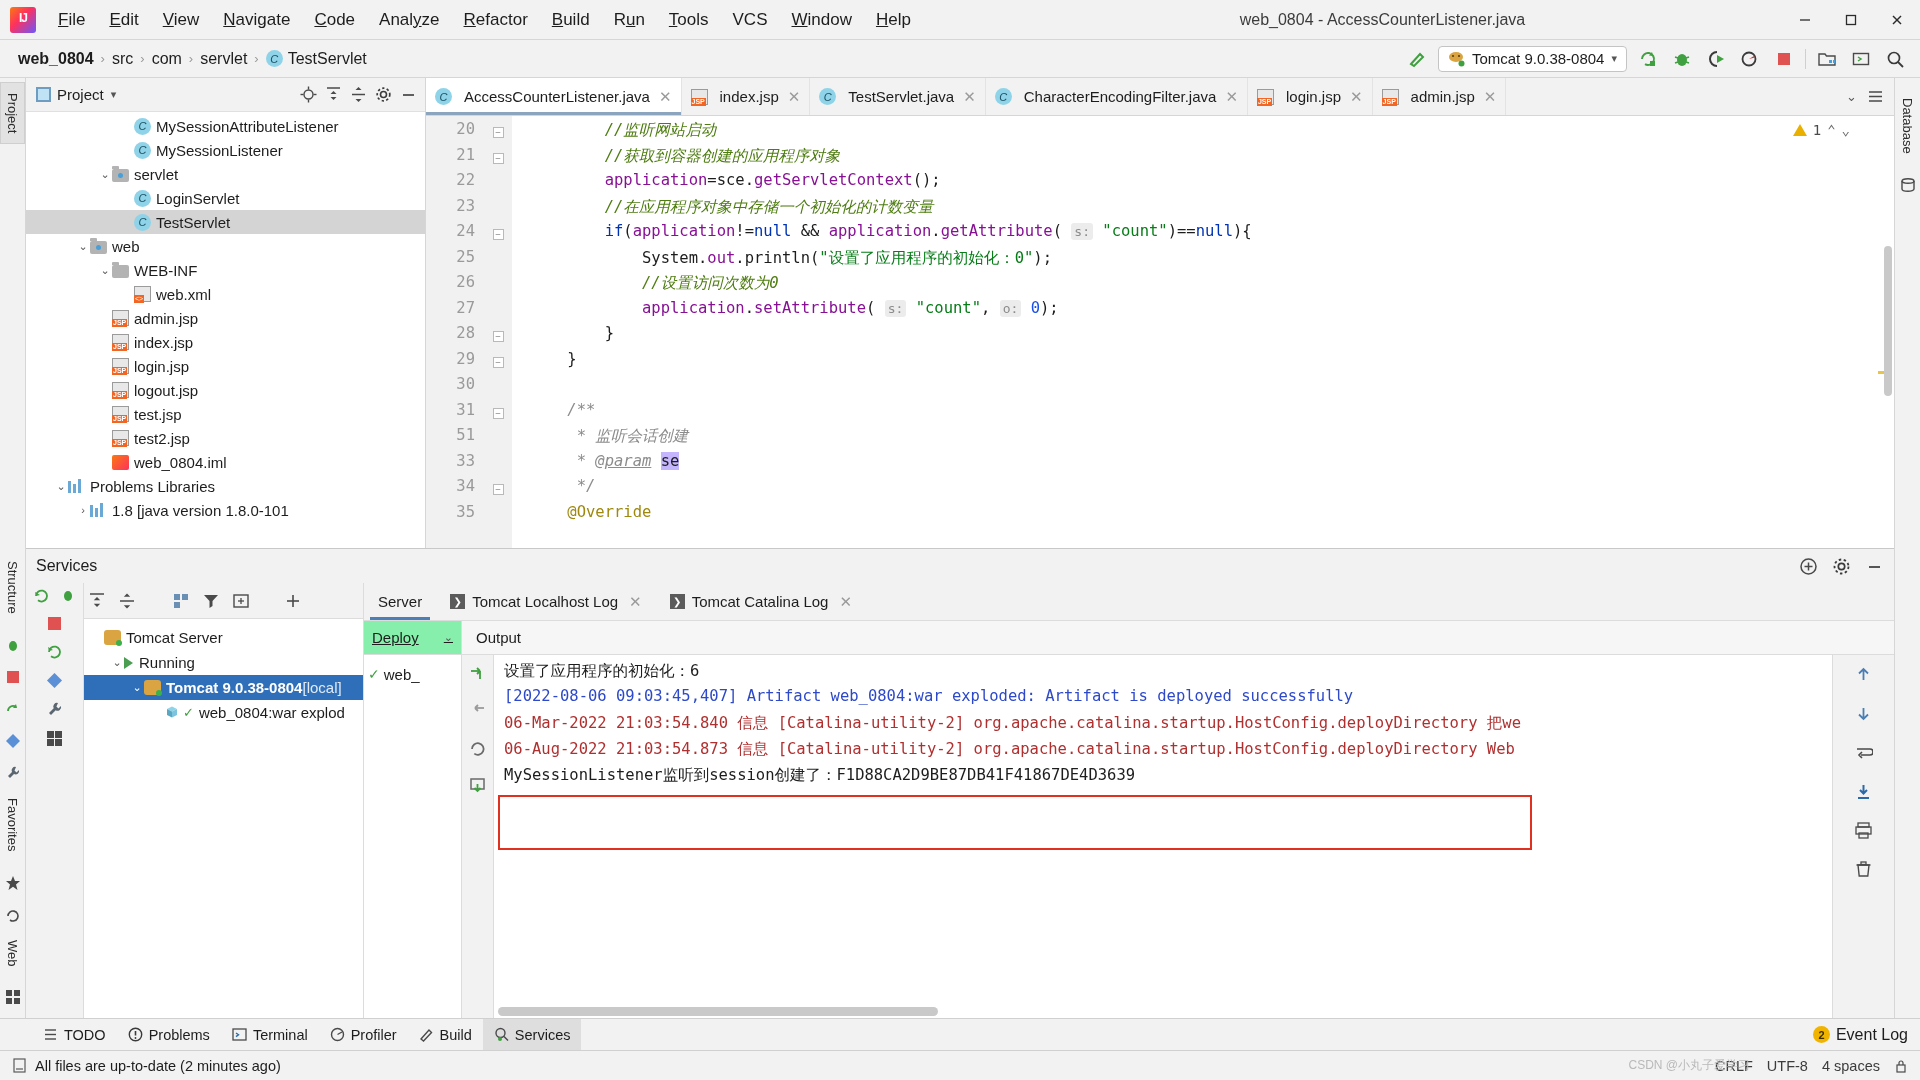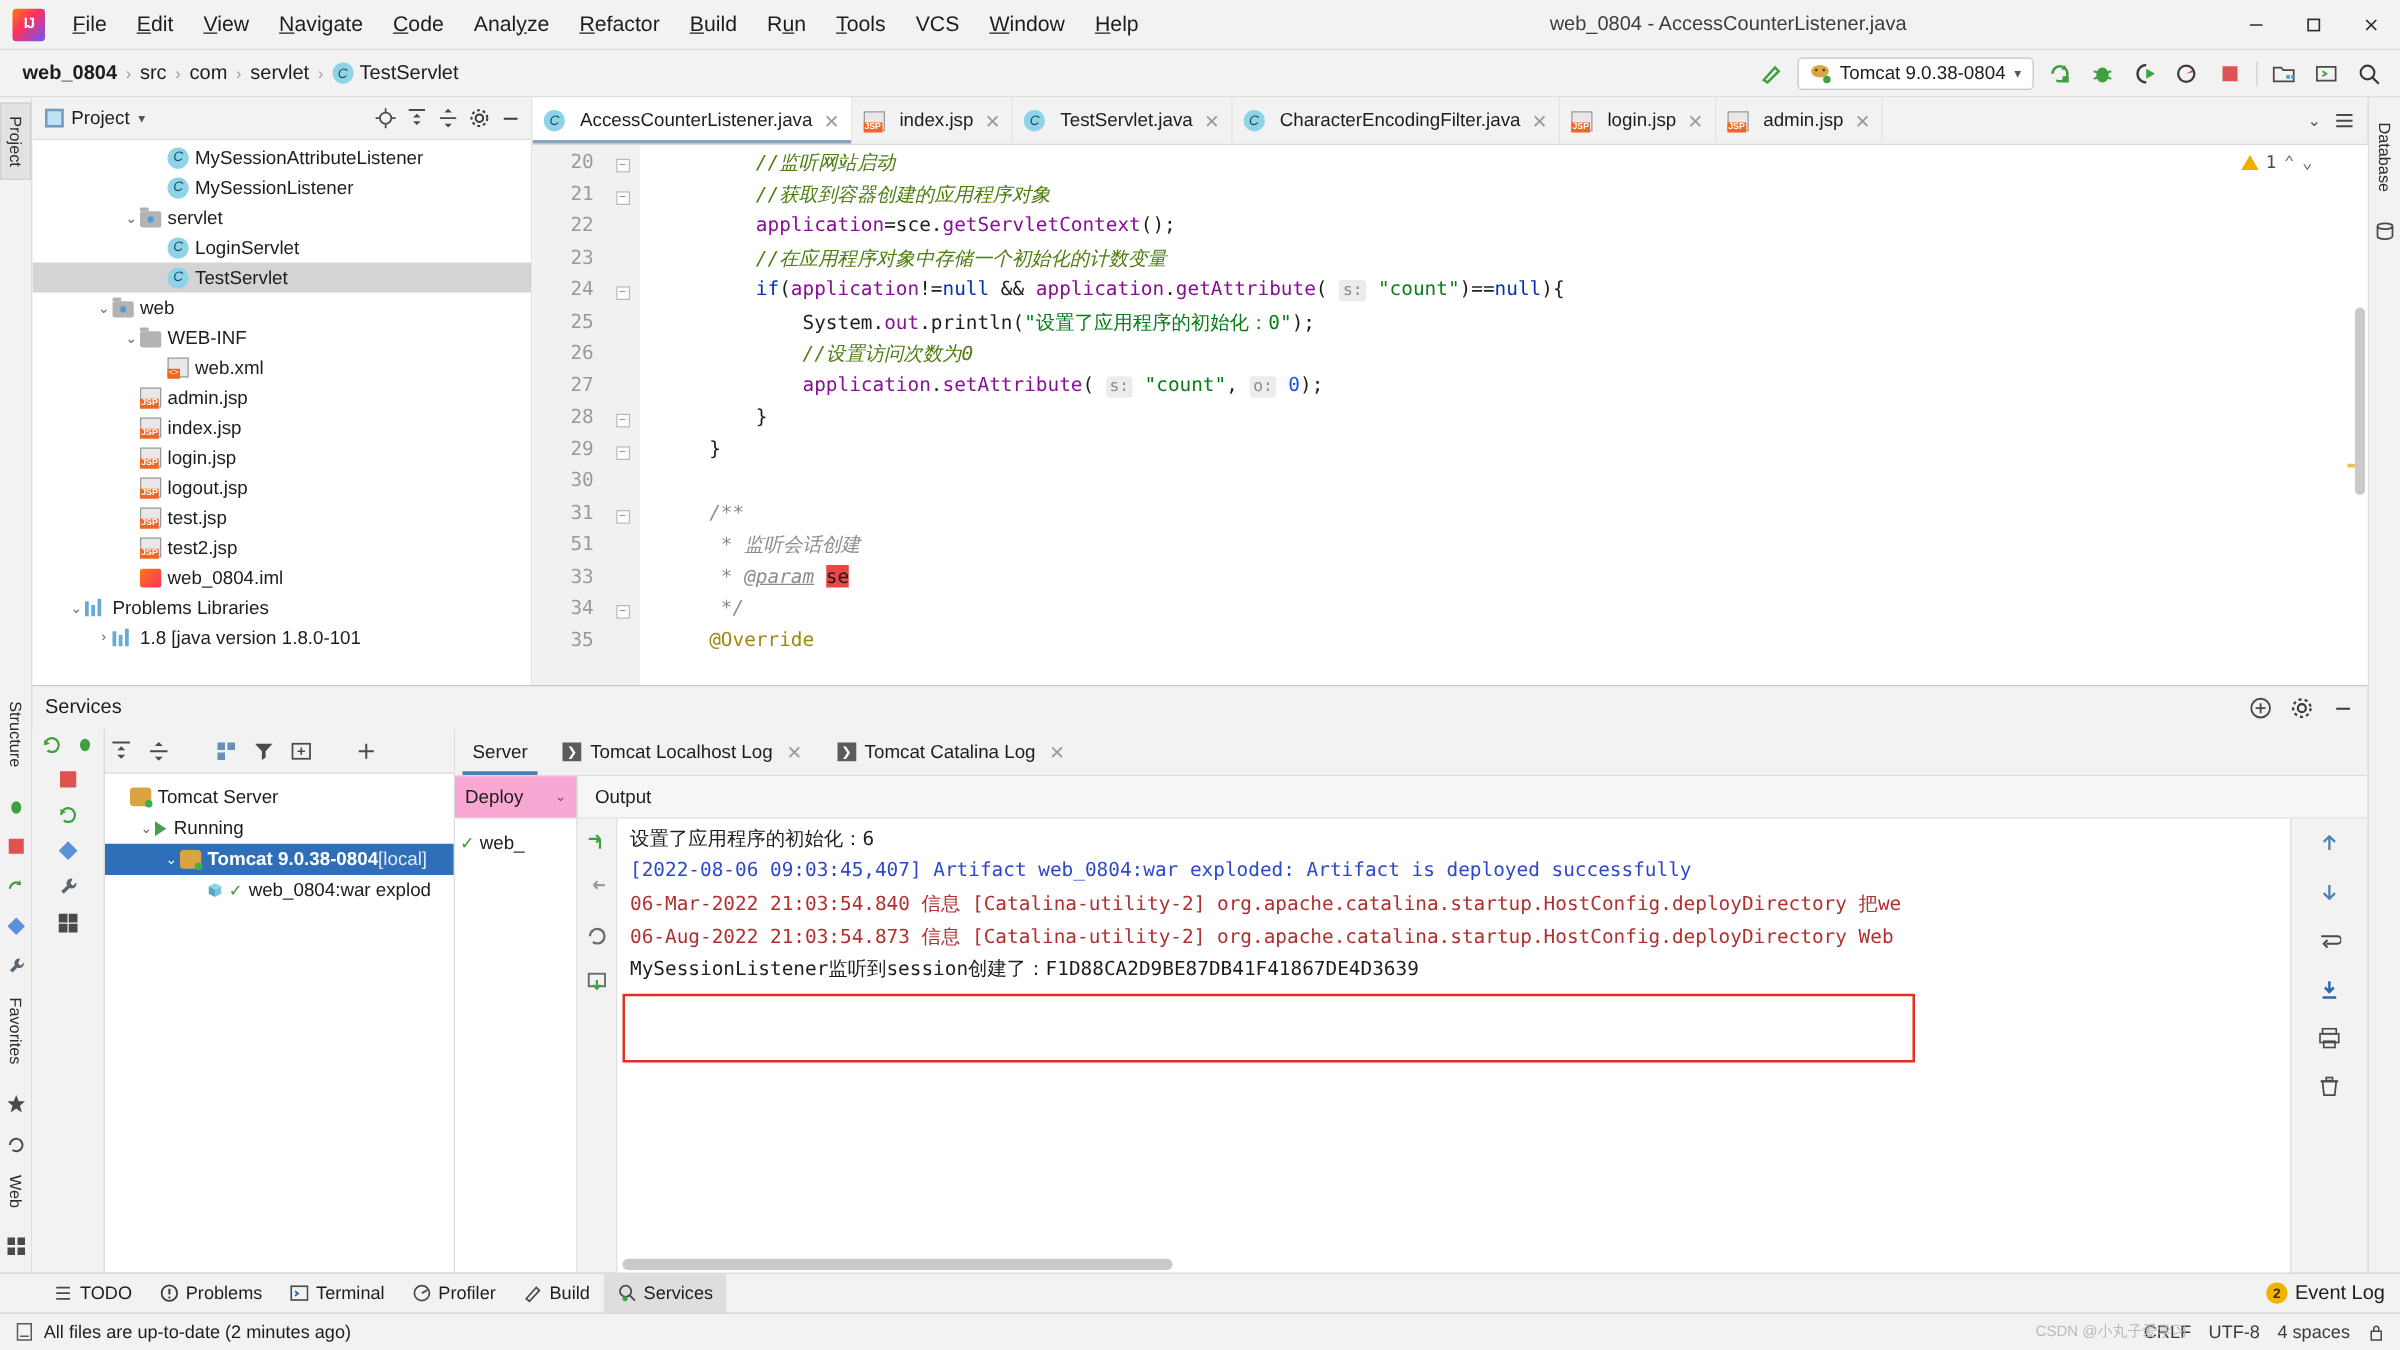--- a/index.html
+++ b/index.html
@@ -110,21 +110,21 @@
   .codecol { flex:1; padding-top:4px; padding-left:18px; font-size:15.5px; overflow:hidden;
              position:relative; }
   .codecol .ln { height:25.5px; white-space:pre; }
   .cm { color:#4d7c0f; font-style:italic; }
   .kw { color:#0033b3; }
   .fld { color:#871094; }
   .str { color:#067d17; }
   .num { color:#1750eb; }
   .anno { color:#9e880d; }
   .hint { background:#ececec; color:#8c8c8c; font-size:13px; padding:1px 3px; border-radius:3px;}
-  .hl-se { background:#ef4444; }
+  .hl-se { background:#c4b5fd; }
   .jdoc { color:#8c8c8c; font-style:italic;}
   .right-marks { width:20px; flex:0 0 20px; background:#fff; position:relative;}
   .editor-warn { position:absolute; right:44px; top:6px; display:flex; align-items:center;
                  gap:6px; font-size:14px; color:#4a4a4a; }
   .warn-tri { width:0; height:0; border-left:7px solid transparent; border-right:7px solid transparent;
               border-bottom:12px solid #eab000; position:relative;}
   .vscroll { position:absolute; right:2px; top:130px; width:8px; height:150px; background:#c9c9c9;
              border-radius:4px;}
 
   
@@ -157,22 +157,22 @@
               border-bottom:1px solid #dcdcdc;}
   .logtab { display:flex; align-items:center; gap:7px; padding:0 14px; font-size:15px;
             position:relative; white-space:nowrap;}
   .logtab.active::after { content:""; position:absolute; left:6px; right:6px; bottom:0; height:3px;
             background:#4b7fb5;}
   .logtab .sq { width:15px; height:15px; background:#5b5b5b; color:#fff; font-size:10px;
             display:flex; align-items:center; justify-content:center;}
   .deploy-row { height:34px; display:flex; align-items:stretch; flex:0 0 34px; background:#f6f6f6;
             border-bottom:1px solid #dcdcdc;}
   .deploy-cell { width:98px; flex:0 0 98px; display:flex; align-items:center; padding:0 8px;
-            font-size:15px; border-right:1px solid #dcdcdc; background:#f9a8d4; gap:16px;
-            overflow:hidden;}
+            font-size:15px; border-right:1px solid #dcdcdc; background:#86efac; gap:16px;
+            overflow:hidden;text-decoration:underline;}
   .output-cell { display:flex; align-items:center; padding:0 14px; font-size:15px; }
   .console-row { flex:1; display:flex; min-height:0;}
   .artifact-col { width:98px; flex:0 0 98px; background:#fff; border-right:1px solid #dcdcdc;
             padding-top:6px; overflow:hidden;}
   .artifact-row { height:26px; display:flex; align-items:center; font-size:15px; gap:4px;
             padding-left:4px; white-space:nowrap;}
   .console-vtools { width:32px; flex:0 0 32px; background:#f2f2f2; display:flex;
             flex-direction:column; align-items:center; gap:18px; padding-top:10px;
             border-right:1px solid #dcdcdc;}
   .console { flex:1; background:#fff; position:relative; overflow:hidden;

